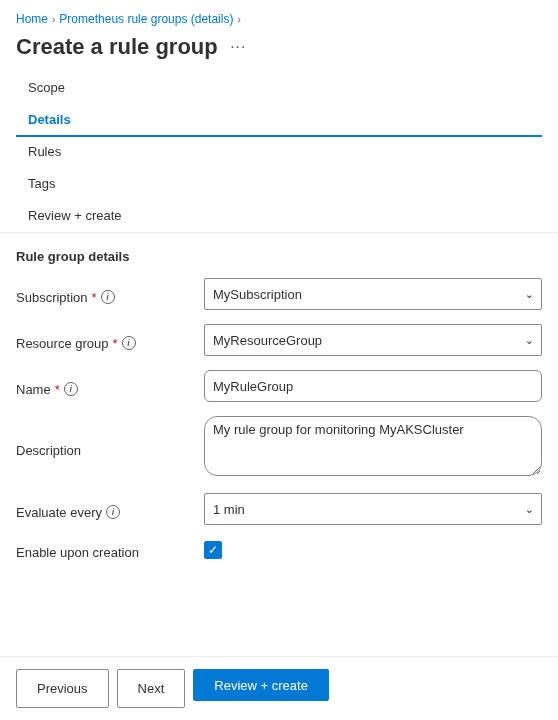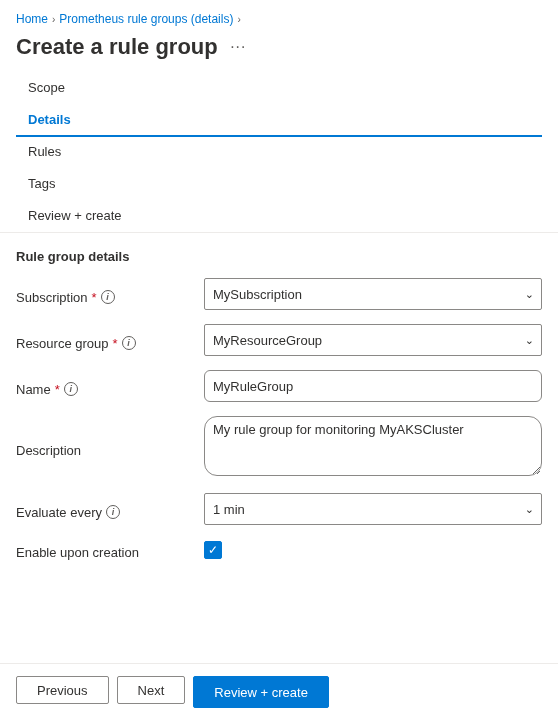--- a/index.html
+++ b/index.html
@@ -221,21 +221,21 @@
       gap: 8px;
     }
     .btn-secondary {
       padding: 5px 20px;
       border: 1px solid #8a8886;
       background: #fff;
       color: #323130;
       font-size: 13px;
       cursor: pointer;
       border-radius: 2px;
-      height: 28px;
+      height: 39px;
     }
     .btn-primary {
       padding: 5px 20px;
       border: 1px solid #0078d4;
       background: #0078d4;
       color: #fff;
       font-size: 13px;
       cursor: pointer;
       border-radius: 2px;
       height: 32px;

